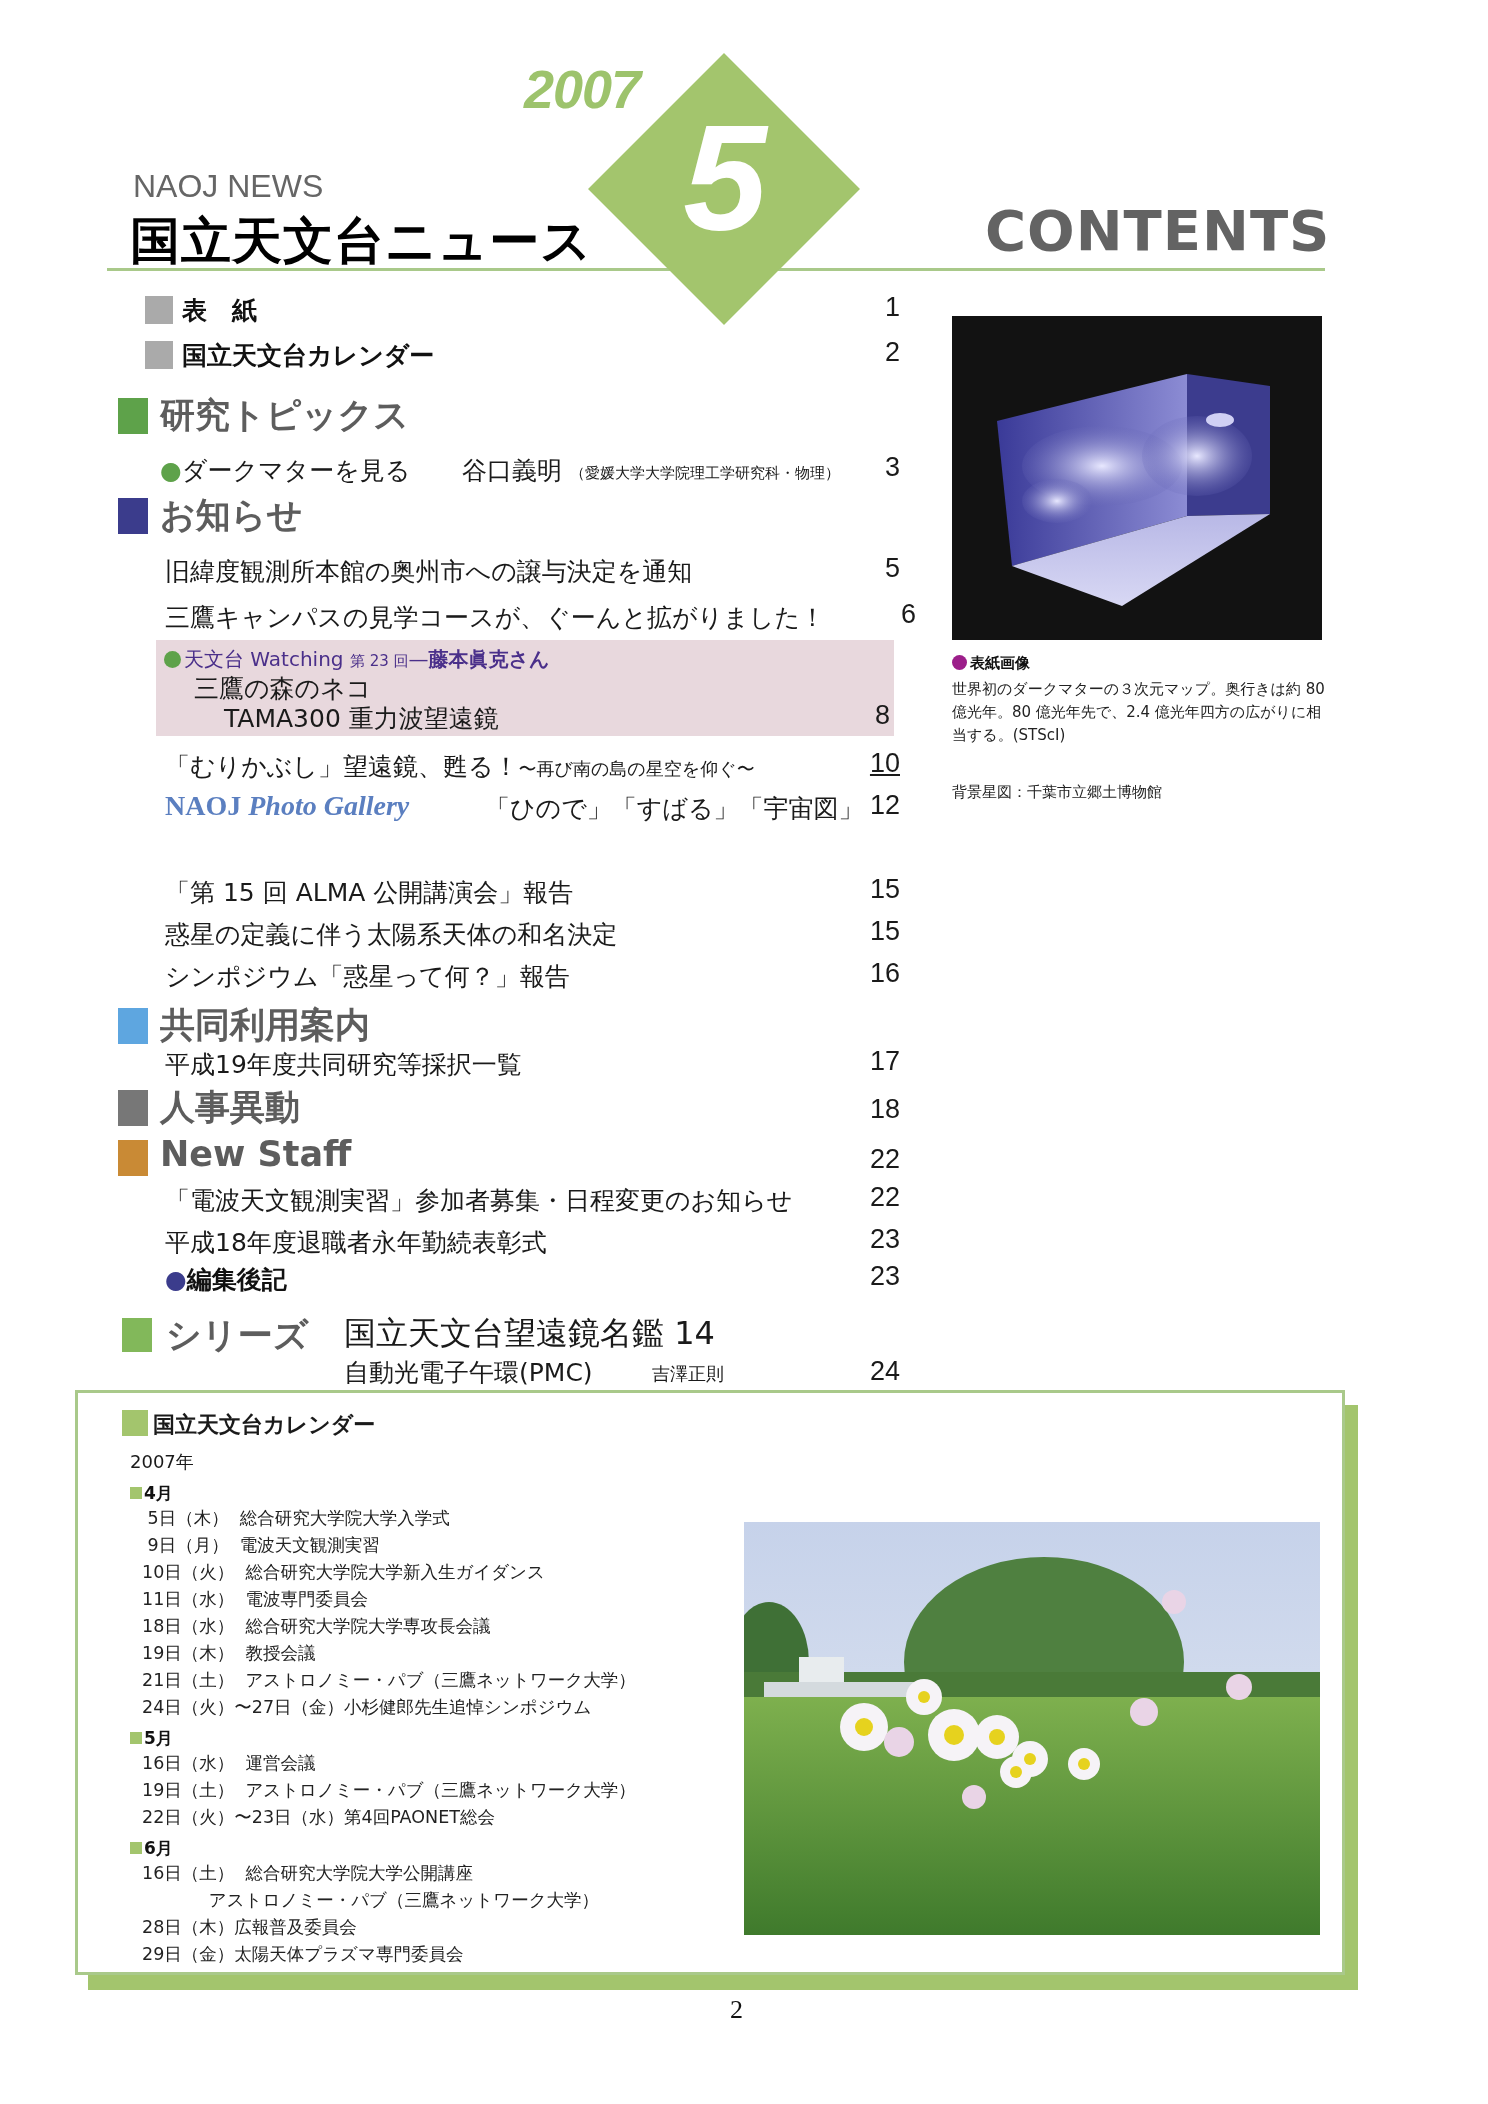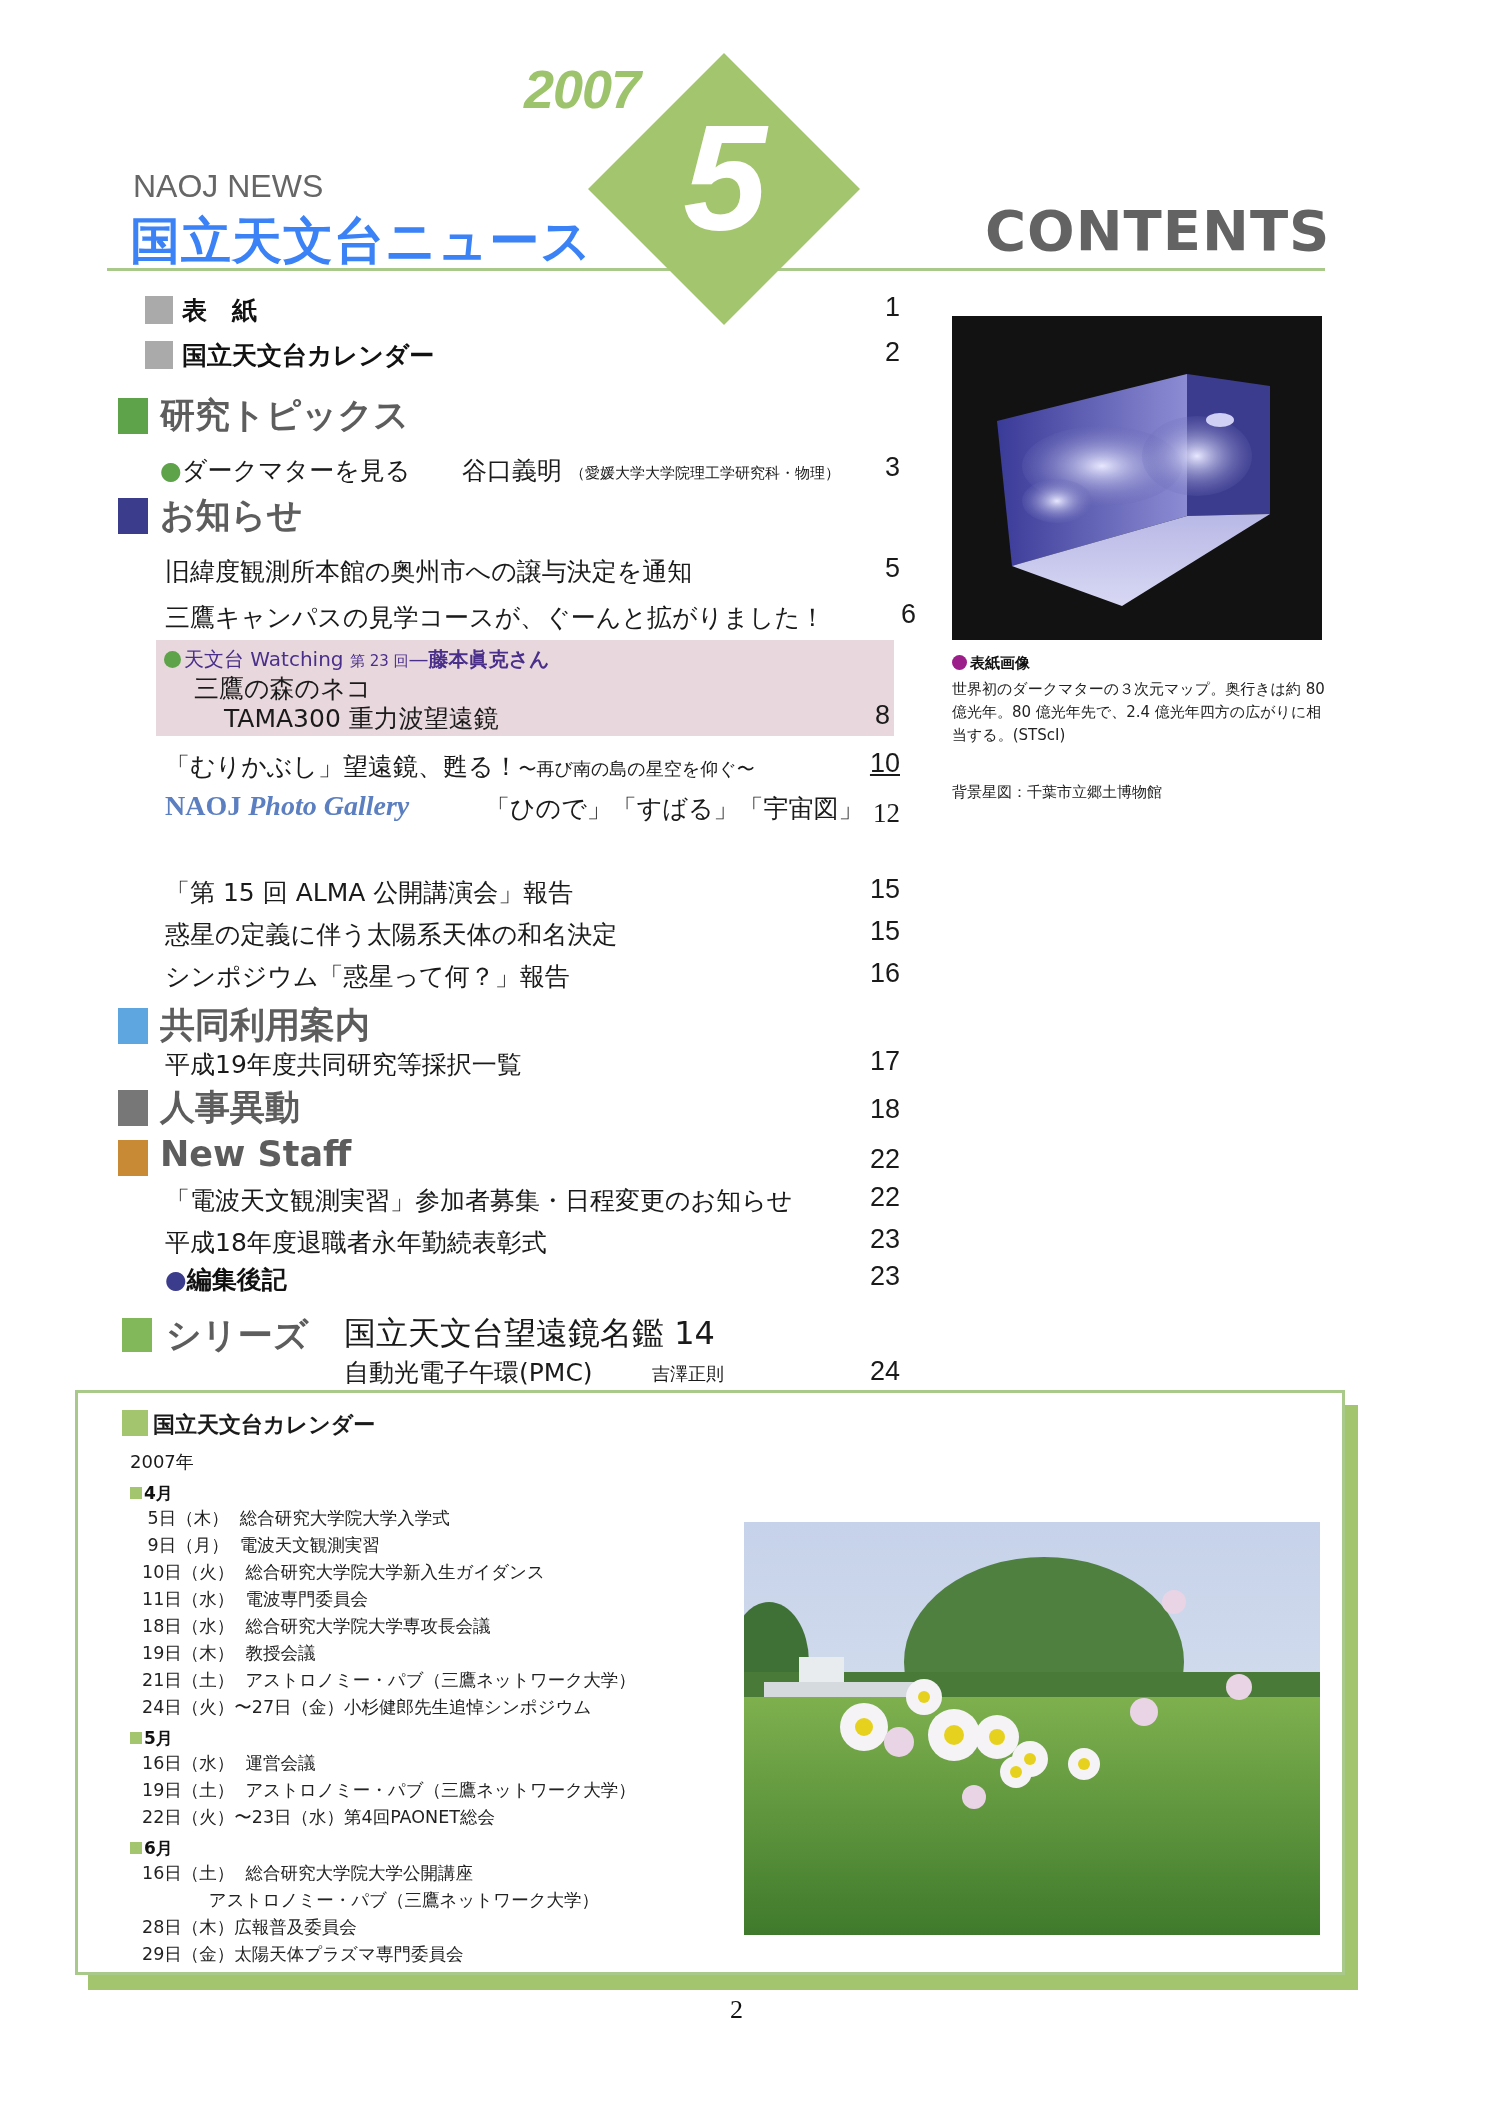--- a/index.html
+++ b/index.html
@@ -4,21 +4,21 @@
 <style>
   html, body { margin:0; padding:0; background:#ffffff; }
   body { width:1488px; height:2104px; position:relative; overflow:hidden;
          font-family:"DejaVu Sans","Liberation Sans",sans-serif; color:#1a1a1a; }
   .abs { position:absolute; }
 
   
   .year { left:524px; top:58px; font-family:"Liberation Sans",sans-serif; font-weight:bold; font-style:italic;
           font-size:54px; color:#9dc36c; letter-spacing:-1px; }
   .naoj-en { left:133px; top:168px; font-family:"Liberation Sans",sans-serif; font-size:32px; color:#666; letter-spacing:0px; }
-  .naoj-jp { left:130px; top:208px; font-size:50px; color:#3b82f6; font-weight:bold; letter-spacing:1px; }
+  .naoj-jp { left:130px; top:208px; font-size:50px; color:#000000; font-weight:bold; letter-spacing:1px; }
   .header-rule { left:107px; top:268px; width:1218px; height:3px; background:#a9c98a; }
   .diamond { left:590px; top:55px; width:270px; height:270px; }
   .diamond-shape { position:absolute; left:38px; top:38px; width:192px; height:192px; background:#a3c56d; transform:rotate(45deg); }
   .diamond-num { position:absolute; left:0; top:48px; width:270px; text-align:center;
                  font-family:"Liberation Sans",sans-serif; font-weight:bold; font-style:italic; font-size:150px; color:#fff; line-height:1; }
   .contents { left:985px; top:198px; font-family:"DejaVu Sans",sans-serif; font-weight:bold; font-size:56px; color:#636363; letter-spacing:1px; }
 
   
   .row { position:absolute; left:0; width:900px; height:40px; }
   .pg { position:absolute; right:0; font-size:27px; color:#1a1a1a; font-family:"Liberation Sans",sans-serif; }
@@ -112,21 +112,21 @@
     <div class="pg" style="top:60px;right:4px;">8</div>
   </div>
 
   <div class="row" style="top:748px;">
     <span class="txt item" style="left:165px;top:2px;"><span>「むりかぶし」望遠鏡、甦る！</span><span style="font-size:18px;">〜再び南の島の星空を仰ぐ〜</span></span>
     <span class="pg" style="top:0;text-decoration:underline;">10</span>
   </div>
   <div class="row" style="top:790px;">
     <span class="txt" style="left:165px;top:0;font-family:'Liberation Serif',serif;font-size:28px;color:#5b7fc0;font-weight:bold;"><span>NAOJ</span> <i>Photo Gallery</i></span>
     <span class="txt item" style="left:485px;top:2px;">「ひので」「すばる」「宇宙図」</span>
-    <span class="pg" style="top:8px;font-family:Liberation Serif, serif;">12</span>
+    <span class="pg" style="top:0;">12</span>
   </div>
   <div class="row" style="top:874px;">
     <span class="txt item" style="left:165px;top:2px;">「第 15 回 ALMA 公開講演会」報告</span>
     <span class="pg" style="top:0;">15</span>
   </div>
   <div class="row" style="top:916px;">
     <span class="txt item" style="left:165px;top:2px;">惑星の定義に伴う太陽系天体の和名決定</span>
     <span class="pg" style="top:0;">15</span>
   </div>
   <div class="row" style="top:958px;">

